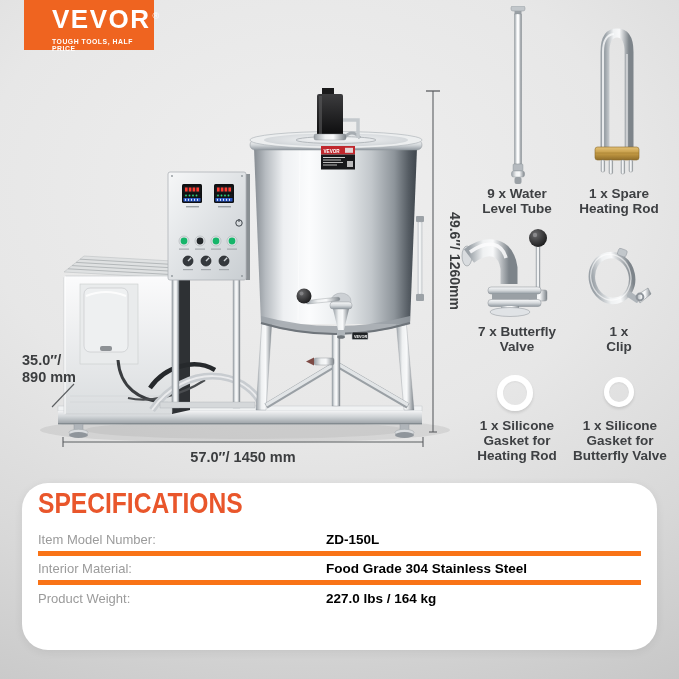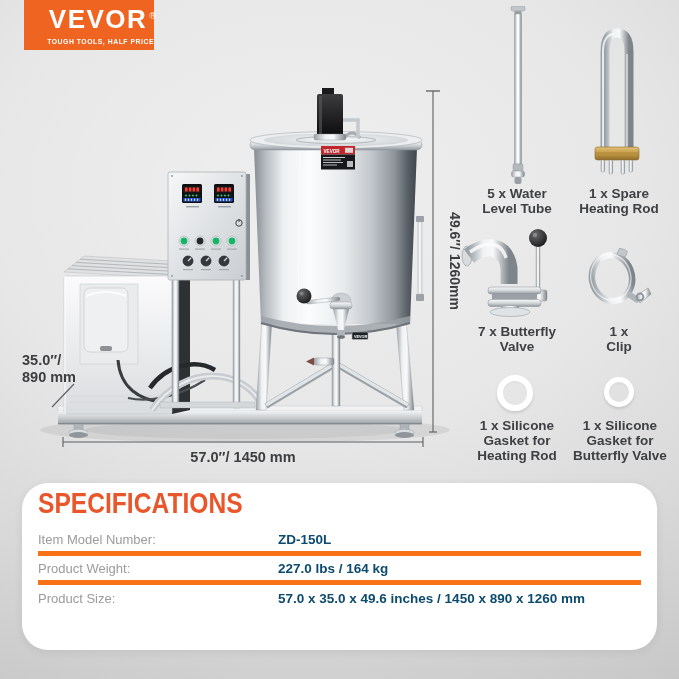--- a/index.html
+++ b/index.html
@@ -2,42 +2,42 @@
 <html><head>
 <meta charset="utf-8">
 <style>
   html,body{margin:0;padding:0;}
   .canvas{
     position:relative;width:679px;height:679px;overflow:hidden;
     font-family:"Liberation Sans",sans-serif;
     background:radial-gradient(ellipse 120% 90% at 45% 28%, #efefef 0%, #e7e7e7 40%, #d8d8d8 68%, #c2c2c2 100%);
   }
   
-  .logo{position:absolute;left:24px;top:0;width:130px;height:50px;background:#EF6420;color:#fff;text-align:right;box-sizing:border-box;padding-top:7px;}
+  .logo{position:absolute;left:24px;top:0;width:130px;height:50px;background:#EF6420;color:#fff;text-align:left;box-sizing:border-box;padding-top:7px;padding-left:28px;}
   .logo-row{line-height:24px;}
   .logo-text{font-weight:bold;font-size:26px;letter-spacing:1.5px;}
   .logo-reg{font-size:9px;vertical-align:top;position:relative;top:-3px;left:2px;}
   .logo-tagline{font-size:6.8px;font-weight:bold;letter-spacing:0.55px;margin-top:3px;}
   
   svg.machine{position:absolute;left:0;top:58px;}
   svg text{font-family:"Liberation Sans",sans-serif;}
   
   .acc{position:absolute;}
   .acc-label{position:absolute;font-weight:bold;font-size:13.5px;line-height:15px;color:#3e4043;text-align:center;white-space:pre-line;}
   .gasket{position:absolute;border-radius:50%;box-sizing:border-box;border:6px solid #ffffff;
           box-shadow:0 2px 3px rgba(0,0,0,.12), inset 0 1px 2px rgba(0,0,0,.05);}
   
   .spec-card{position:absolute;left:22px;top:483px;width:635px;height:167px;background:#ffffff;border-radius:26px;
              box-shadow:0 2px 10px rgba(0,0,0,.07);box-sizing:border-box;padding:4px 16px 0 16px;}
   .spec-title{color:#E9562B;font-size:30px;font-weight:bold;line-height:32px;margin:0 0 8px 0;
               transform:scaleX(.82);transform-origin:left center;white-space:nowrap;}
   .spec-row{display:flex;align-items:center;height:24px;border-bottom:5px solid #f97316;}
   .spec-row:last-child{border-bottom:none;height:27px;}
   .spec-label{flex:0 0 240px;color:#9b9b9b;font-size:13px;}
-  .spec-value{color:#0c4a6e;font-size:13.5px;font-weight:bold;white-space:nowrap;}
+  .spec-value{color:#000000;font-size:13.5px;font-weight:bold;white-space:nowrap;margin-left:48px;}
 </style>
 </head>
 <body>
 
 <div class="canvas">
 
   <svg width="0" height="0" style="position:absolute" aria-hidden="true">
     <defs>
       <linearGradient id="gTank" x1="0" y1="0" x2="1" y2="0">
         <stop offset="0" stop-color="#868c92"></stop>
@@ -334,21 +334,21 @@
     <path d="M37,122 L37,28" fill="none" stroke="#f2f4f5" stroke-width="1.6" opacity="0.7"></path>
     <rect x="5" y="121" width="44" height="13" rx="2.5" fill="url(#gBrass)" stroke="#8a6a28" stroke-width="0.6"></rect>
     <line x1="5" y1="127" x2="49" y2="127" stroke="#9c7a30" stroke-width="0.8" opacity="0.7"></line>
     <g fill="url(#gSteel)" stroke="#81878c" stroke-width="0.4">
       <rect x="11" y="134" width="3.6" height="12" rx="1.5"></rect>
       <rect x="19" y="134" width="3.6" height="14" rx="1.5"></rect>
       <rect x="31" y="134" width="3.6" height="14" rx="1.5"></rect>
       <rect x="39" y="134" width="3.6" height="12" rx="1.5"></rect>
     </g>
   </svg>
-  <div class="acc-label" style="left:453px;top:186px;width:128px">5 x Water
+  <div class="acc-label" style="left:453px;top:186px;width:128px">9 x Water
 Level Tube</div>
   <div class="acc-label" style="left:554px;top:186px;width:130px">1 x Spare
 Heating Rod</div>
 
   <svg class="acc" style="left:458px;top:226px" width="96" height="92" viewBox="0 0 96 92">
     <ellipse cx="9" cy="30" rx="5" ry="10" fill="#d9dcdf" stroke="#8f959b" stroke-width="0.6"></ellipse>
     <path d="M11,30 C30,16 48,20 51,42 L51,58" fill="none" stroke="url(#gSteel)" stroke-width="17"></path>
     <path d="M12,26 C30,13 44,17 48,32" fill="none" stroke="#fbfcfd" stroke-width="3.5" opacity="0.85"></path>
     <rect x="78" y="14" width="4" height="52" fill="url(#gSteel)" stroke="#7d848a" stroke-width="0.3"></rect>
     <circle cx="80" cy="12" r="9" fill="url(#gBall)"></circle>
@@ -386,23 +386,23 @@
 Butterfly Valve</div>
 
   <div class="spec-card">
     <div class="spec-title">SPECIFICATIONS</div>
     <div class="spec-table">
       <div class="spec-row">
         <div class="spec-label">Item Model Number:</div>
         <div class="spec-value">ZD-150L</div>
       </div>
       <div class="spec-row">
+        <div class="spec-label">Interior Material:</div>
+        <div class="spec-value">Food Grade 304 Stainless Steel</div>
+      </div>
+      <div class="spec-row">
         <div class="spec-label">Product Weight:</div>
         <div class="spec-value">227.0 lbs / 164 kg</div>
       </div>
-      <div class="spec-row">
-        <div class="spec-label">Product Size:</div>
-        <div class="spec-value">57.0 x 35.0 x 49.6 inches / 1450 x 890 x 1260 mm</div>
-      </div>
     </div>
   </div>
 
 </div>
 
 </body></html>

